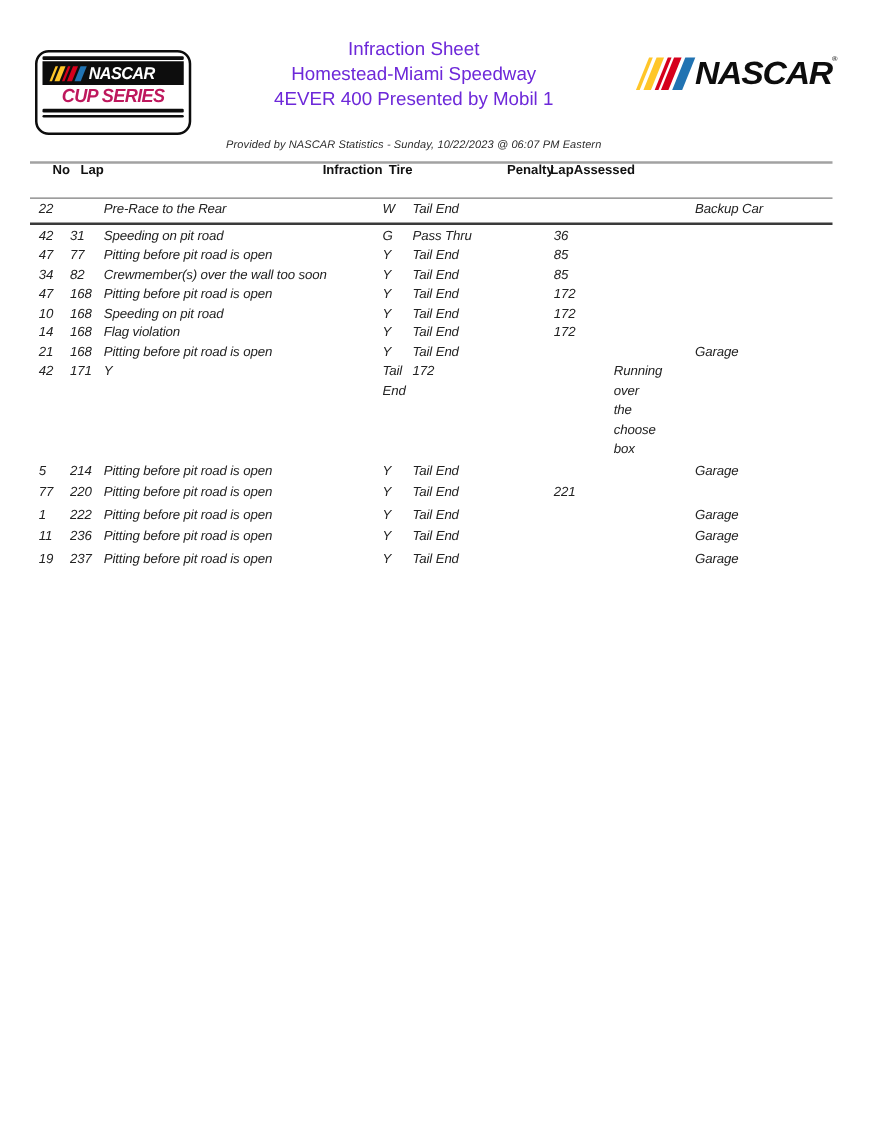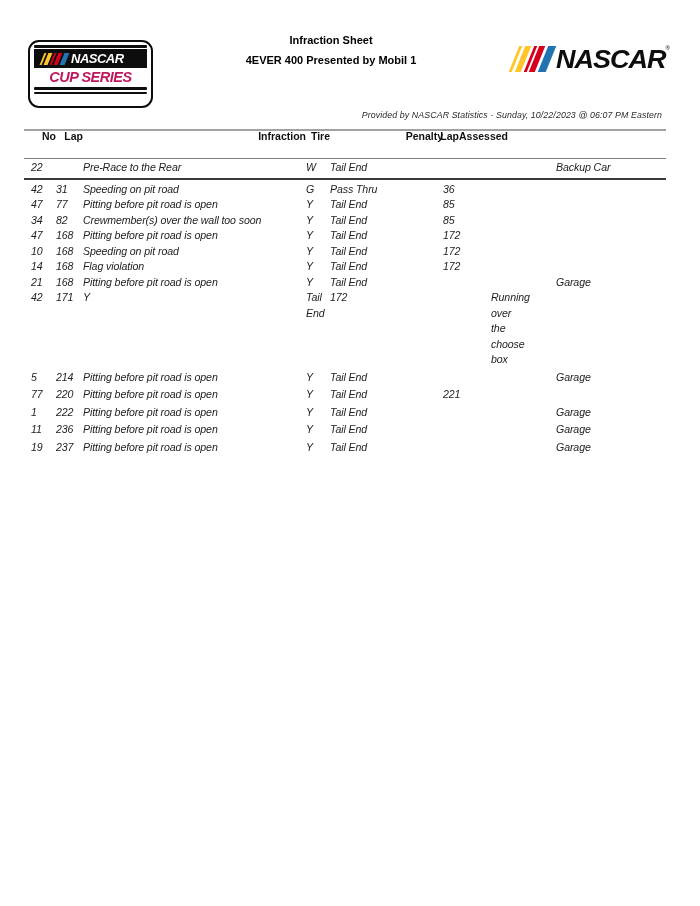--- a/index.html
+++ b/index.html
@@ -32,38 +32,38 @@
   }
   .cup-series-text {
     height:17px; display:flex; align-items:center; justify-content:center;
     font-weight:bold; font-style:italic; font-size:14.5px; color:#be185d;
     letter-spacing:-0.5px; transform:scaleY(1.05);
   }
 
   
   .title-block {
     position:absolute; left:20px; top:30px; width:622px; text-align:center;
-    font-weight:bold; font-size:11px; line-height:20px; color:#000000;
+    font-weight:normal; font-size:15px; line-height:20px; color:#6d28d9;
   }
 
   
   .nascar-logo {
     position:absolute; left:514px; top:44px; height:30px;
     display:flex; align-items:center;
   }
   .nascar-logo .speed-bars i { height:26px; }
   .nascar-wordmark {
     font-weight:bold; font-style:italic; font-size:27px; color:#0d0d0d;
     letter-spacing:-1px; margin-left:5px; transform:scaleY(0.95);
   }
   .reg-mark { font-size:6px; vertical-align:top; color:#444; font-style:normal; }
 
   
   .provided {
-    position:absolute; left:0; top:110px; width:662px; text-align:right;
+    position:absolute; left:0; top:110px; width:662px; text-align:center;
     font-style:italic; font-size:8.8px; color:#2b2b2b; letter-spacing:0.1px;
   }
 
   
   .sheet-table {
     position:absolute; left:24px; top:129px; width:642px;
     border-top:2px solid #a2a2a2;
   }
   .trow, .thead-row {
     display:grid;
@@ -104,20 +104,21 @@
       </span>
       <span class="cup-nascar">NASCAR</span>
     </div>
     <div class="cup-series-text">CUP SERIES</div>
     <div class="cup-stripe mid"></div>
     <div class="cup-stripe bot"></div>
   </div>
 
   <div class="title-block">
     <div>Infraction Sheet</div>
+    <div>Homestead-Miami Speedway</div>
     <div>4EVER 400 Presented by Mobil 1</div>
   </div>
 
   <div class="nascar-logo">
     <span class="speed-bars">
       <i style="width:2.5px;background:#FFC629;margin-right:3px;"></i>
       <i style="width:6px;background:#FFC629;margin-right:3px;"></i>
       <i style="width:2.5px;background:#D6001C;margin-right:3px;"></i>
       <i style="width:6px;background:#D6001C;margin-right:3px;"></i>
       <i style="width:8px;background:#2173B2;"></i>

